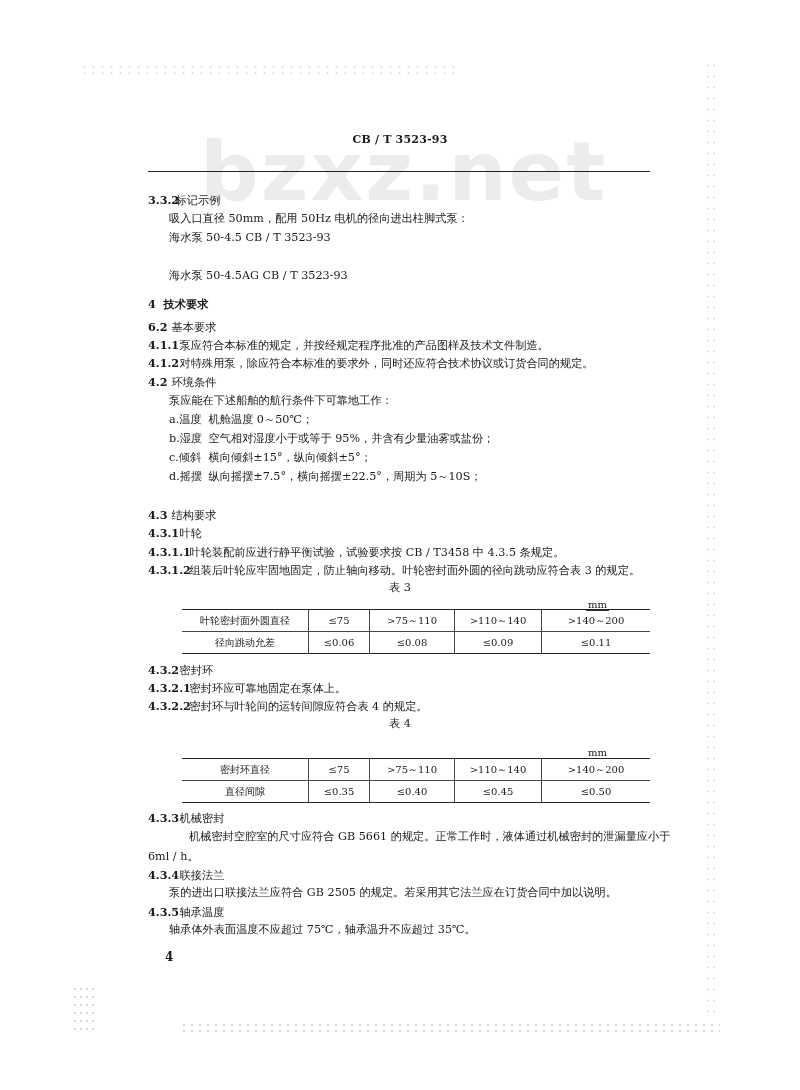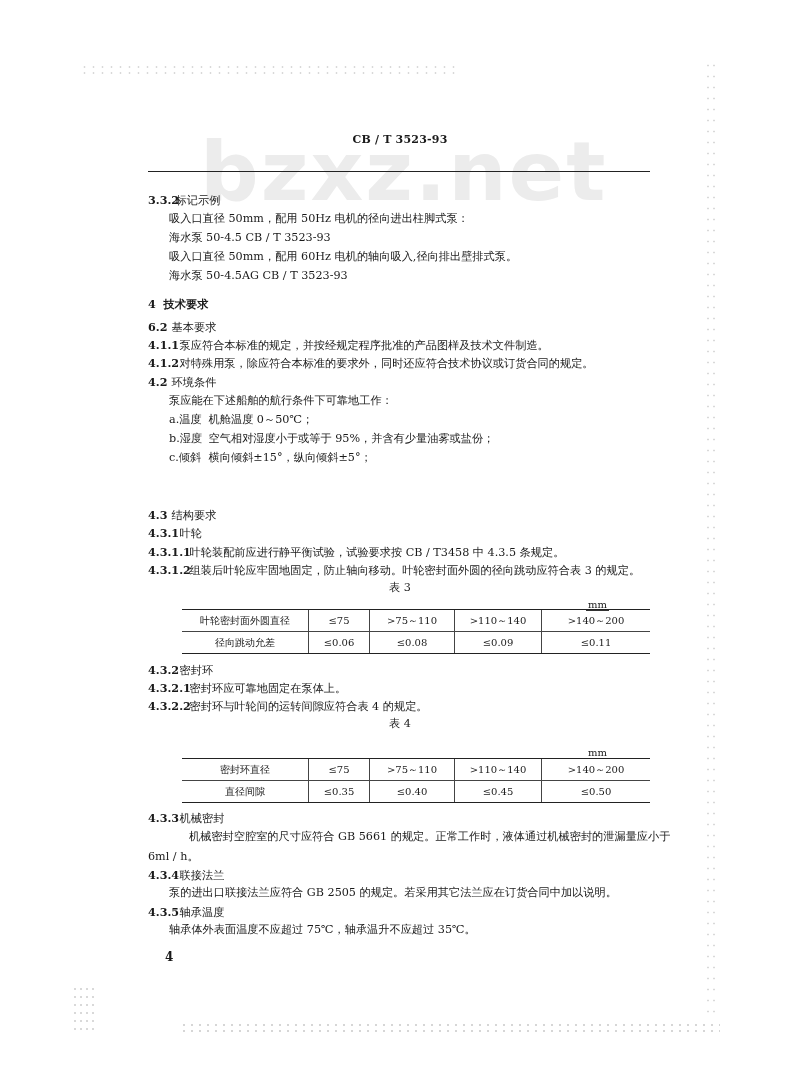--- a/index.html
+++ b/index.html
@@ -82,21 +82,20 @@
 
   <div class="header-title">CB / T 3523-93</div>
   <div class="header-rule"></div>
 
   <div class="line ind1" style="top:193px;">
     <span class="num" style="width:24px">3.3.2</span>
     <span>标记示例</span>
   </div>
   <div class="line ind2" style="top:212px;">吸入口直径 50mm，配用 50Hz 电机的径向进出柱脚式泵：</div>
   <div class="line ind2" style="top:231px;">海水泵 50-4.5    CB / T 3523-93</div>
-  <div class="line ind2" style="top:250px;">吸入口直径 50mm，配用 60Hz 电机的轴向吸入,径向排出壁排式泵。</div>
   <div class="line ind2" style="top:269px;">海水泵 50-4.5AG   CB / T 3523-93</div>
 
   <div class="line ind1" style="top:297px;">
     <span class="num" style="width:12px">4</span>
     <span class="h">技术要求</span>
   </div>
 
   <div class="line ind1" style="top:320px;">
     <span class="num" style="width:20px">6.2</span>
     <span>基本要求</span>
@@ -119,20 +118,24 @@
     <span style="display:inline-block;width:36px">a.温度</span>
     <span>机舱温度 0～50℃；</span>
   </div>
   <div class="line ind2" style="top:432px;">
     <span style="display:inline-block;width:36px">b.湿度</span>
     <span>空气相对湿度小于或等于 95%，并含有少量油雾或盐份；</span>
   </div>
   <div class="line ind2" style="top:451px;">
     <span style="display:inline-block;width:36px">c.倾斜</span>
     <span>横向倾斜±15°，纵向倾斜±5°；</span>
+  </div>
+  <div class="line ind2" style="top:470px;">
+    <span style="display:inline-block;width:36px">d.摇摆</span>
+    <span>纵向摇摆±7.5°，横向摇摆±22.5°，周期为 5～10S；</span>
   </div>
 
   <div class="line ind1" style="top:508px;">
     <span class="num" style="width:20px">4.3</span>
     <span>结构要求</span>
   </div>
   <div class="line ind1" style="top:526px;">
     <span class="num" style="width:28px">4.3.1</span>
     <span>叶轮</span>
   </div>

